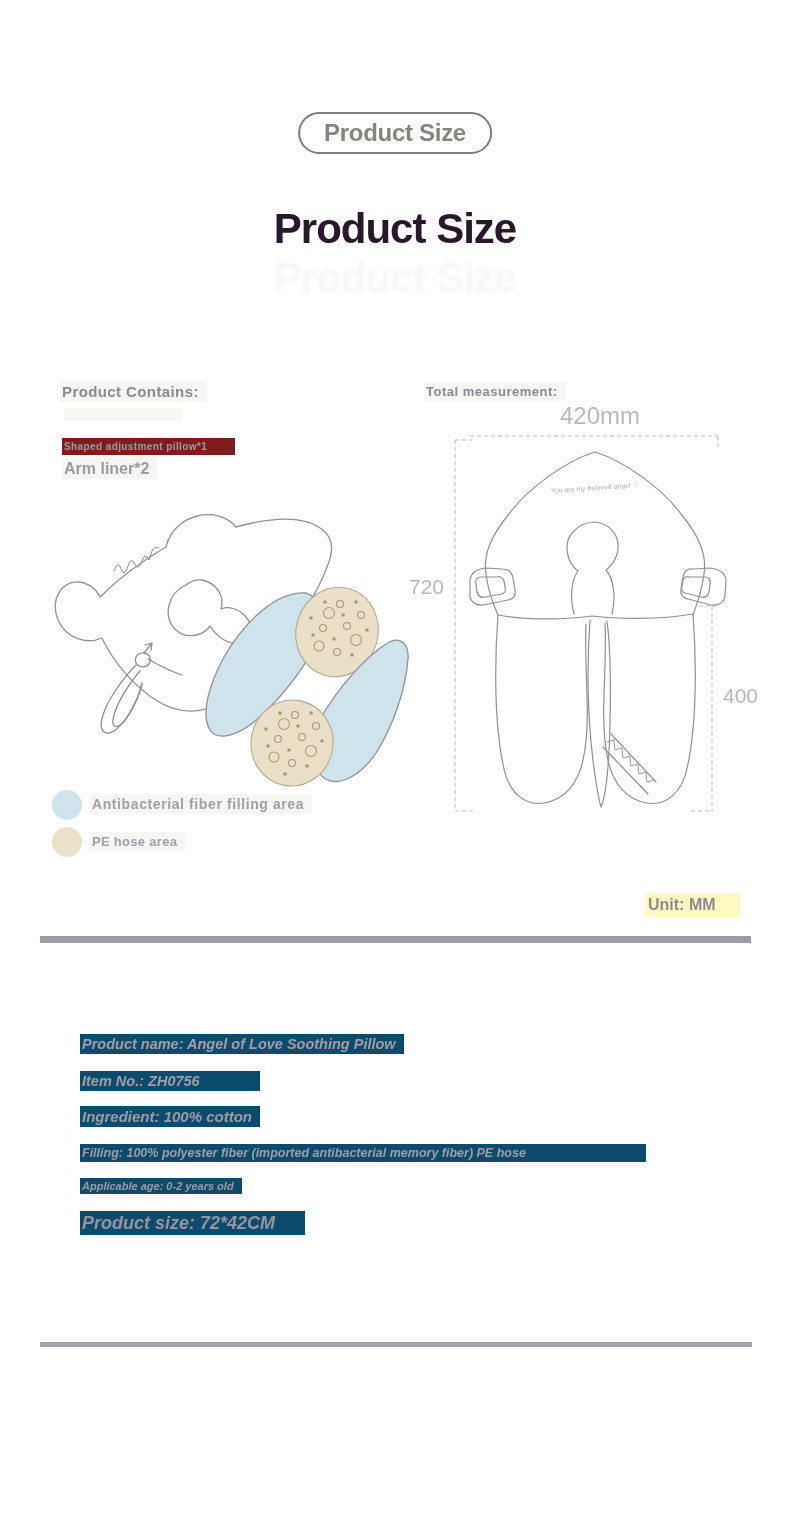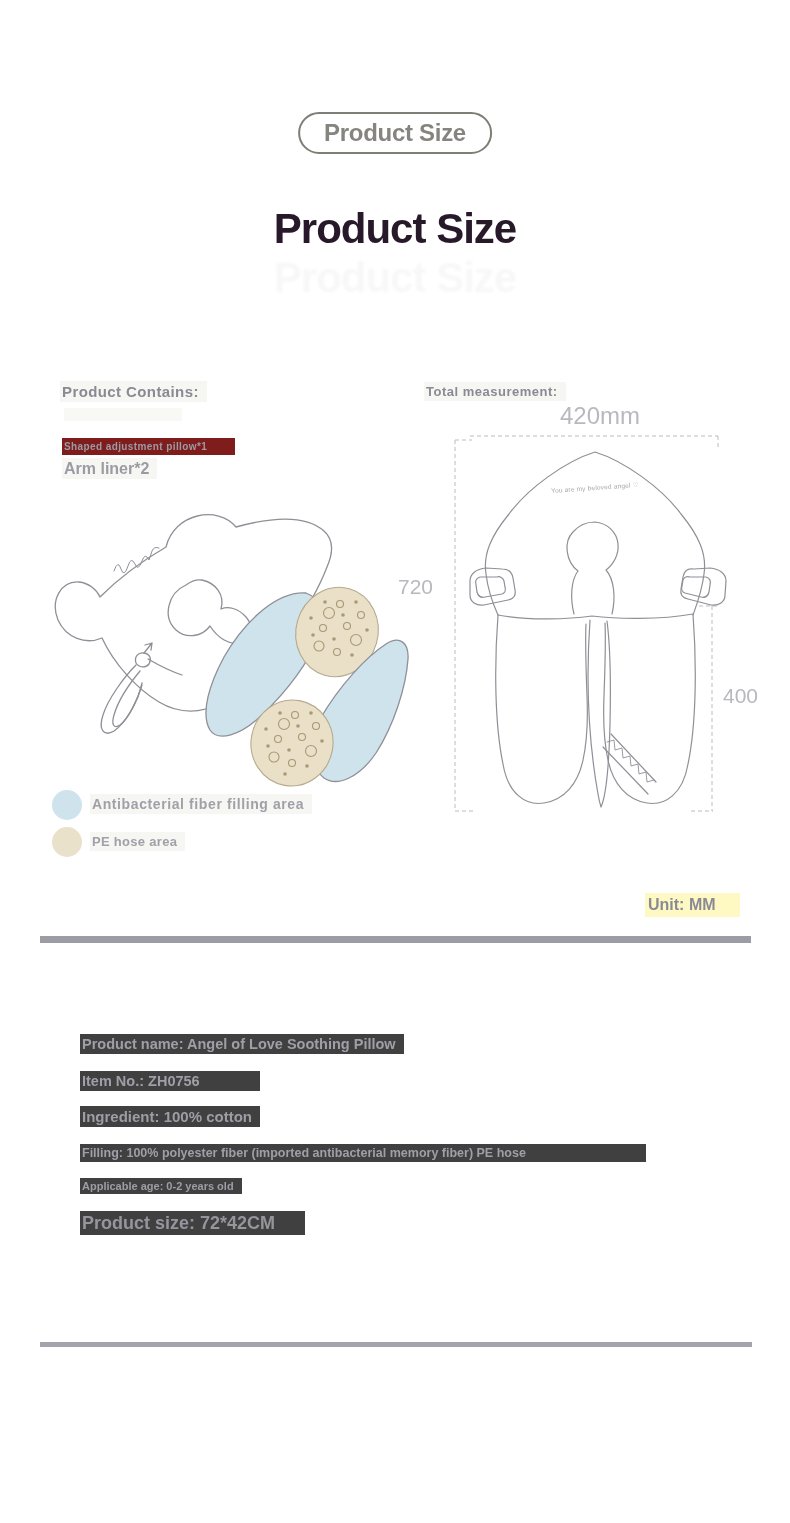--- a/index.html
+++ b/index.html
@@ -33,28 +33,28 @@
   .left-illustration{top:487px;left:40px;width:372px;height:306px;}
   .swatch{width:30px;height:30px;border-radius:50%;}
   .swatch-blue{background:#cfe3ed;}
   .swatch-beige{background:#eae1cb;}
   .legend-swatch-1{top:790px;left:52px;}
   .legend-swatch-2{top:827px;left:52px;}
   .legend-label-1{top:796px;left:90px;font-size:14px;font-weight:700;color:#a1a0a9;letter-spacing:0.6px;}
   .legend-label-2{top:834px;left:90px;font-size:13px;font-weight:700;color:#a1a0a9;letter-spacing:0.3px;}
   .total-heading{top:384px;left:424px;font-size:13px;font-weight:700;color:#8b8a94;letter-spacing:0.5px;}
   .label-420{top:402px;left:500px;width:200px;text-align:center;font-size:24px;font-weight:400;color:#b8b8bf;}
-  .label-720{top:575px;left:398px;width:46px;font-size:21px;font-weight:400;color:#b8b8bf;}
+  .label-720{top:575px;left:398px;width:46px;text-align:right;font-size:21px;font-weight:400;color:#b8b8bf;}
   .label-400{top:684px;left:723px;font-size:21px;font-weight:400;color:#b8b8bf;}
   .size-diagram{top:428px;left:420px;width:350px;height:392px;}
   .unit-mm{top:893px;left:645px;font-size:16px;font-weight:700;color:#8b8a94;background:#fef9c3;padding:3px 24px 3px 3px;text-align:right;}
   .divider-1{top:936px;left:40px;width:711px;height:7px;background:#9c9ca4;}
   .divider-2{top:1342px;left:40px;width:712px;height:5px;background:#a3a3ab;}
   .detail{left:80px;font-weight:700;color:#a09fa8;}
-  .detail .hl{background:#404040;}
+  .detail .hl{background:#0c4a6e;font-style:italic;}
   .detail-0{top:1036px;font-size:14.5px;}
   .detail-1{top:1073px;font-size:14.5px;}
   .detail-1 .hl{padding-right:60px;}
   .detail-2{top:1108px;font-size:15px;color:#9e9da6;}
   .detail-3{top:1146px;font-size:12.5px;}
   .detail-3 .hl{padding-right:120px;}
   .detail-4{top:1180px;font-size:11px;color:#9e9da6;}
   .detail-5{top:1213px;font-size:18px;color:#96959e;}
   .detail-5 .hl{padding-right:30px;}
   .note{

